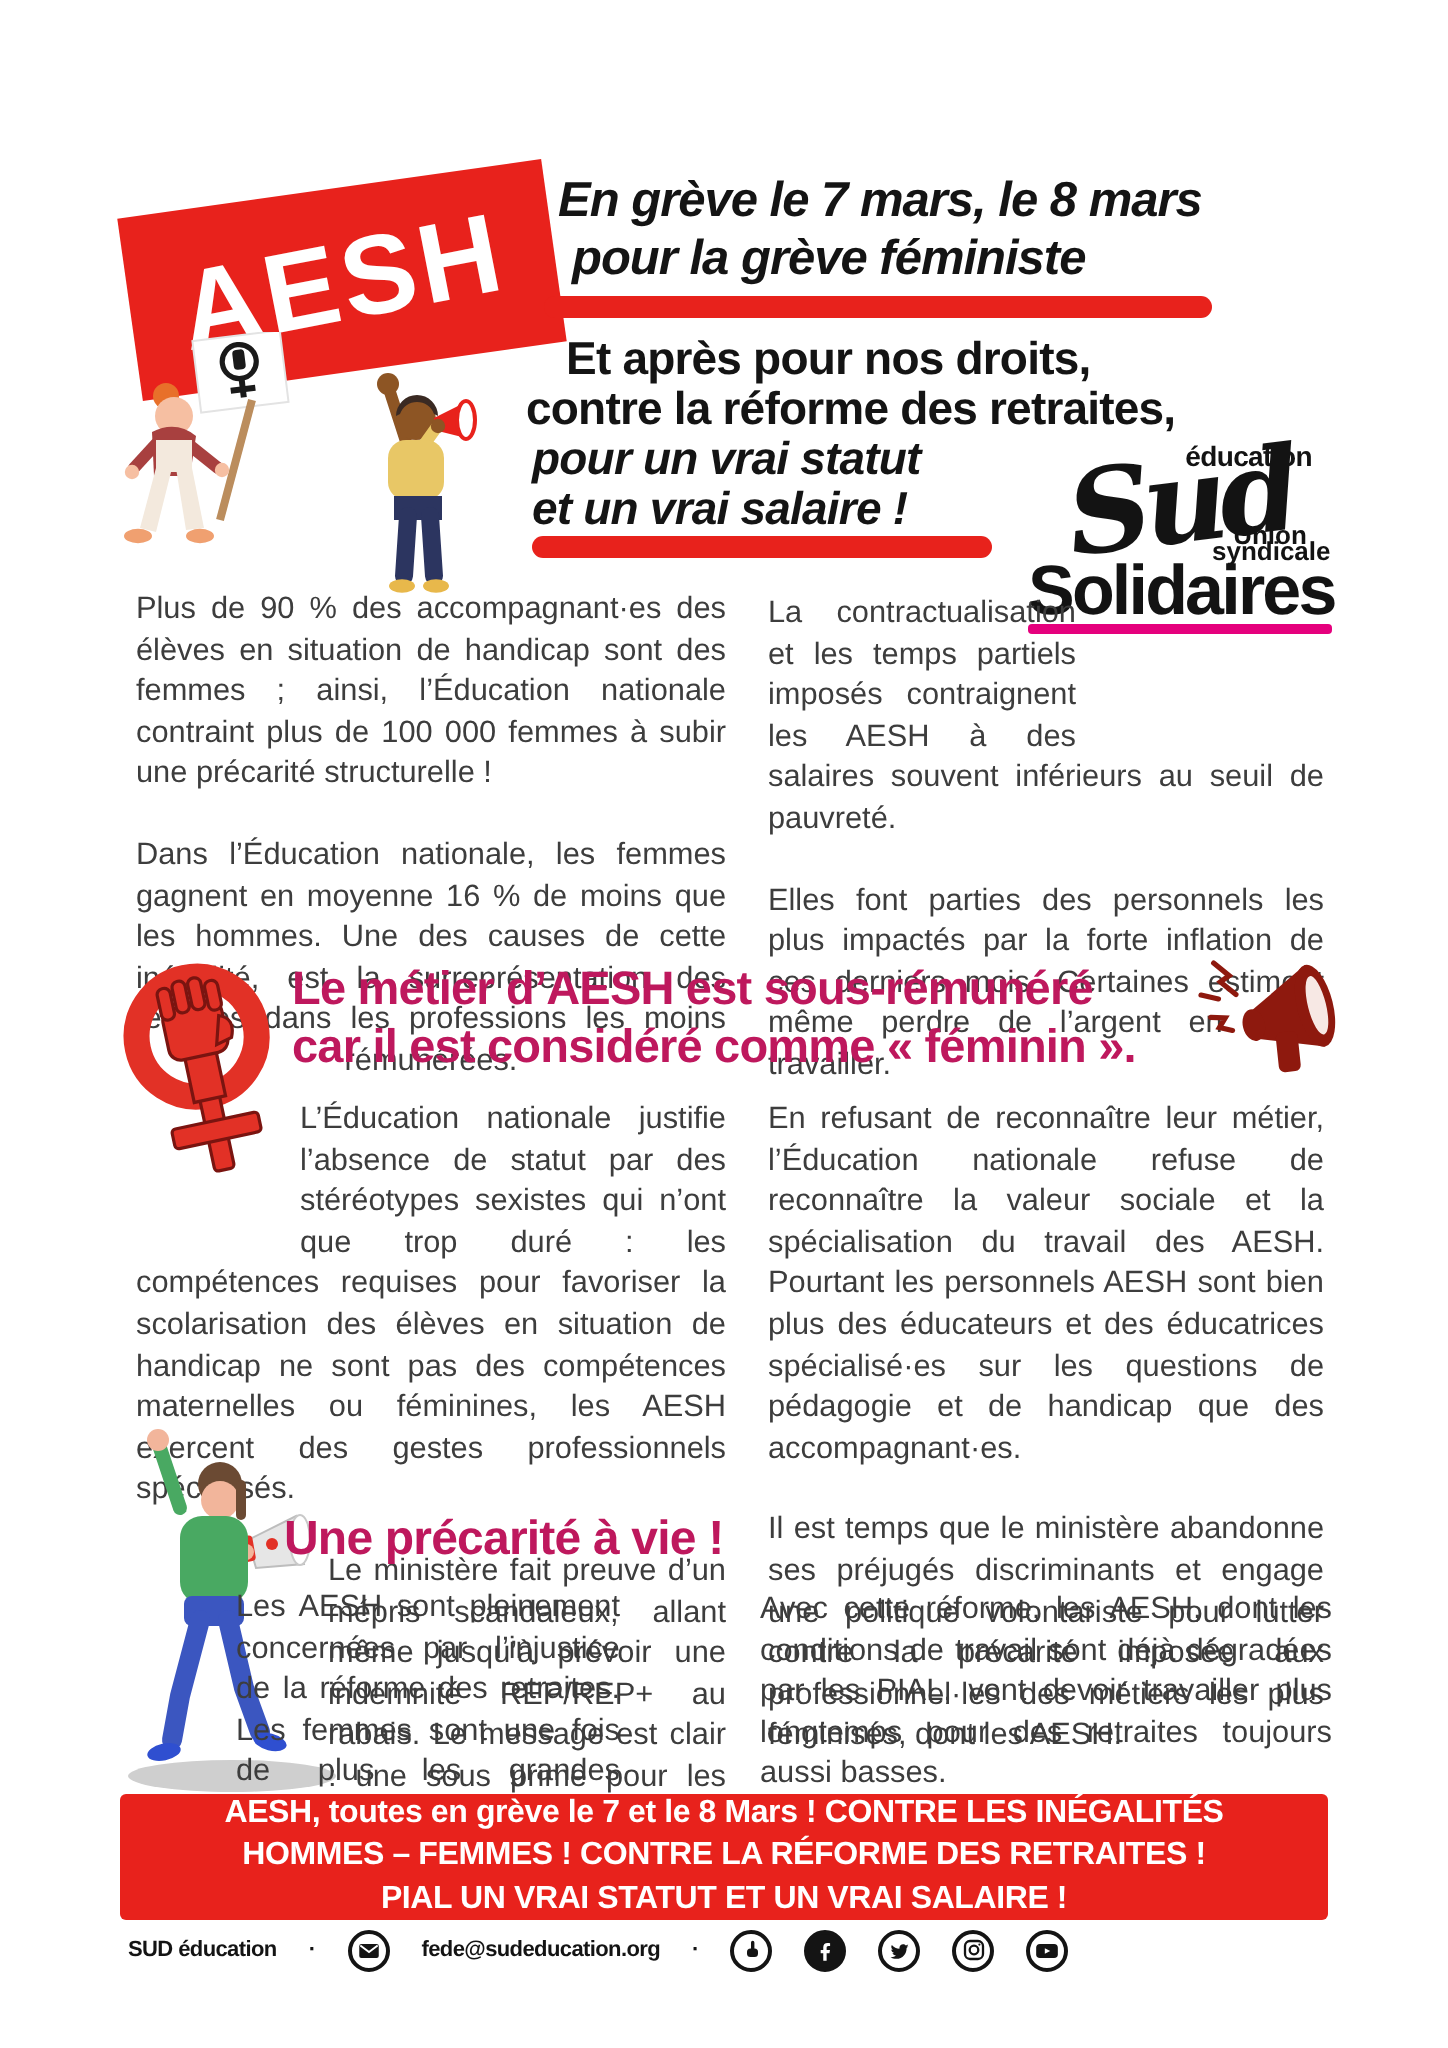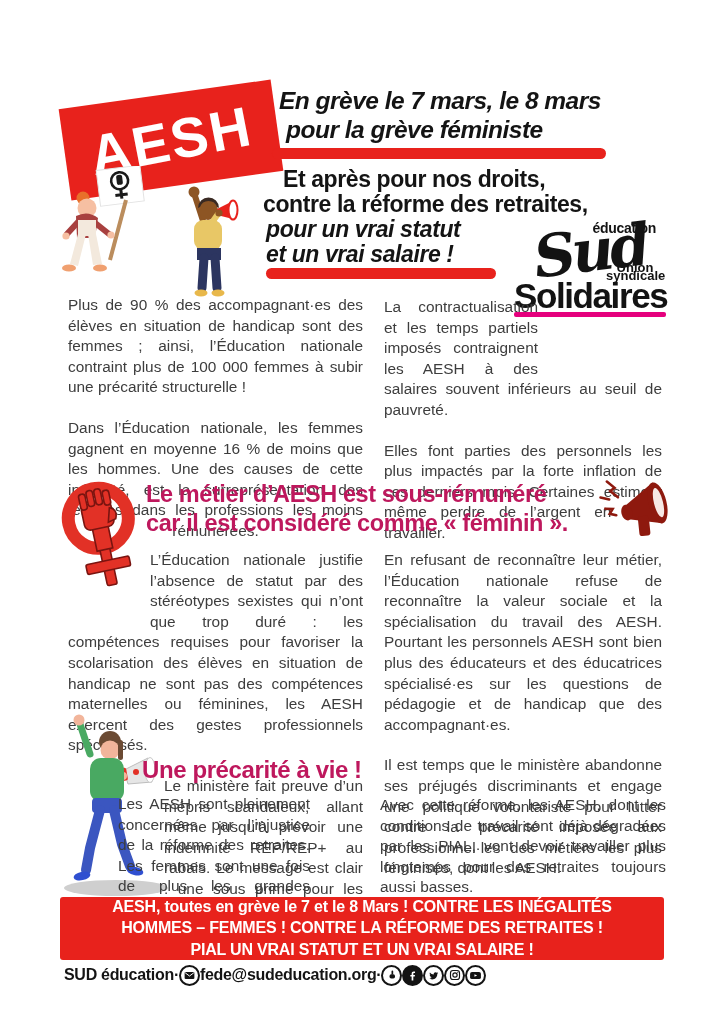--- a/index.html
+++ b/index.html
@@ -53,22 +53,22 @@
   #feminin-heading{left:146px;top:480px;font-size:23.5px;line-height:29px;}
   #feminin-heading div{white-space:nowrap;}
   #precarite-heading{left:142px;top:756px;font-size:24px;line-height:28px;white-space:nowrap;}
 
   
   #red-banner{left:60px;top:897px;width:604px;height:63px;background:#e8221c;border-radius:3px;
               display:flex;flex-direction:column;align-items:center;justify-content:space-between;}
   #red-banner div{color:#fff;font-weight:900;font-size:16px;line-height:20.5px;letter-spacing:-0.2px;white-space:nowrap;}
 
   
-  #footer{left:64px;top:960px;width:604px;height:30px;display:flex;align-items:center;gap:0;
-          font-size:16px;font-weight:900;color:#141414;letter-spacing:-0.3px;white-space:nowrap;}
+  #footer{left:64px;top:960px;width:604px;height:30px;display:flex;align-items:center;gap:16px;
+          font-size:11px;font-weight:900;color:#141414;letter-spacing:-0.3px;white-space:nowrap;}
   .circle{width:21px;height:21px;border:2px solid #141414;border-radius:50%;box-sizing:border-box;
           display:flex;align-items:center;justify-content:center;flex:0 0 auto;}
   .circle.fb{background:#141414;}
   .tight{margin-left:-4px;}
 </style>
 </head>
 <body>
 
 <div id="poster">
 

